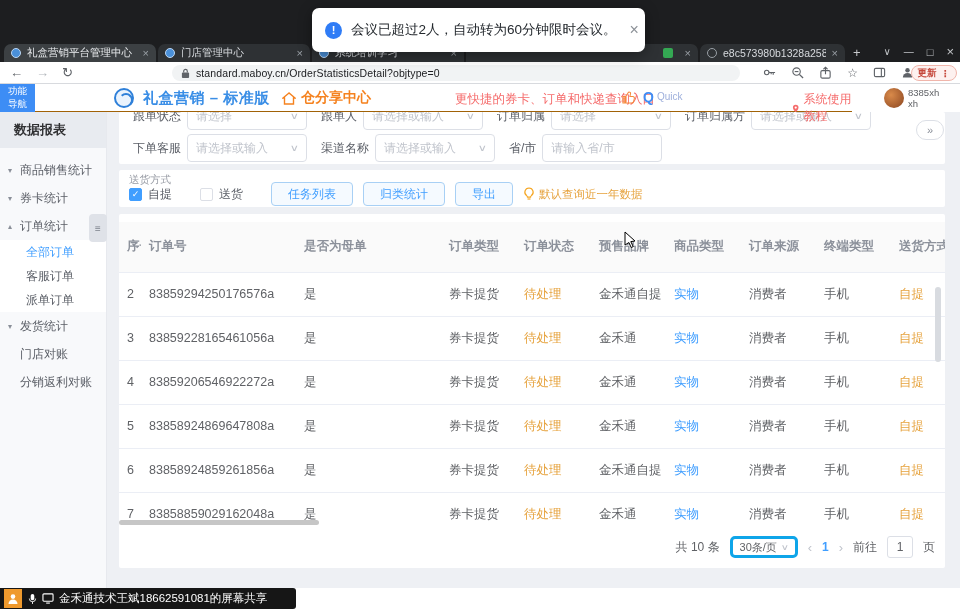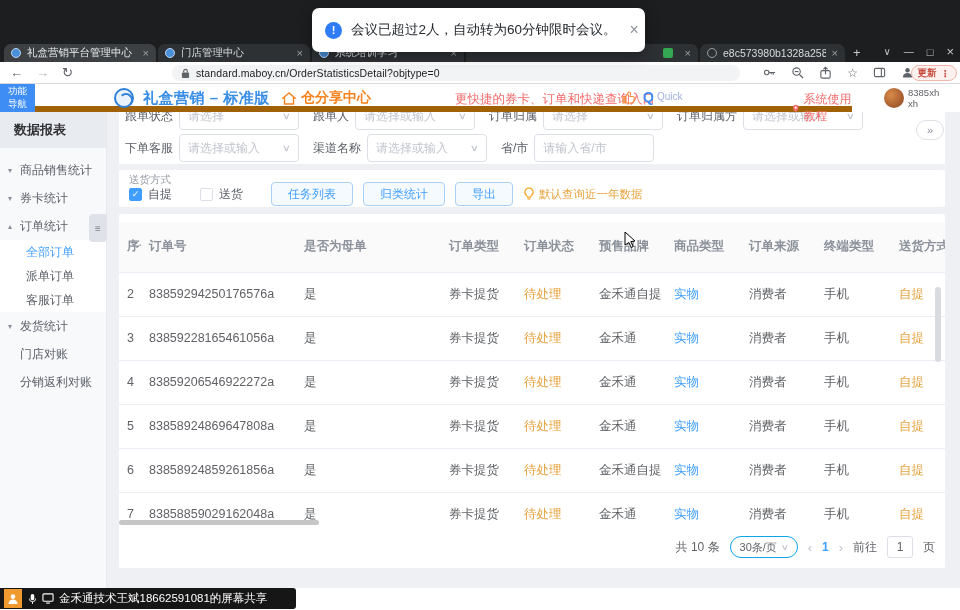--- a/index.html
+++ b/index.html
@@ -36,21 +36,21 @@
 
   
   .banner { position:absolute; left:312px; top:8px; width:333px; height:44px; background:#fff; border-radius:7px;
             box-shadow:0 3px 14px rgba(0,0,0,.38); z-index:120; display:flex; align-items:center; padding:0 13px; gap:9px; }
   .banner .info { width:17px; height:17px; border-radius:50%; background:#2f7cf6; color:#fff; font-size:11px; font-weight:bold;
                   display:flex; align-items:center; justify-content:center; flex:0 0 auto; }
   .banner .msg { font-size:13.5px; color:#24292e; white-space:nowrap; }
   .banner .bx { margin-left:4px; color:#8d9298; font-size:16px; }
 
   
-  .appbar { position:absolute; left:0; top:84px; width:852px; height:28px; background:#fff; border-bottom:6px solid #a16207; z-index:10; }
+  .appbar { position:absolute; left:0; top:84px; width:852px; height:28px; background:#fff; border-bottom:1px solid #a16207; z-index:10; }
   .navtoggle { position:absolute; left:0; top:0; width:35px; height:28px; background:#3d8df5; color:#fff; font-size:9.5px;
                line-height:1.35; text-align:center; padding-top:1px; }
   .logo { position:absolute; left:114px; top:4px; width:20px; height:20px; border-radius:50%; border:2px solid #2f80d9;
           background:#eaf3fd; }
   .logo::after { content:""; position:absolute; left:3px; top:3px; width:10px; height:10px; border-radius:50%;
                  border:2px solid #2f80d9; border-left-color:transparent; border-bottom-color:transparent; }
   .brand { position:absolute; left:143px; top:5px; font-size:15px; font-weight:bold; color:#3a8ee6; letter-spacing:.5px; }
   .sharecenter { position:absolute; left:282px; top:5px; display:flex; align-items:center; gap:5px;
                  color:#f5821f; font-size:14px; font-weight:bold; }
   .quickentry { position:absolute; left:455px; top:7px; font-size:12.5px; color:#f56c6c; }
@@ -74,21 +74,21 @@
   .sb-handle { position:absolute; left:89px; top:214px; width:18px; height:28px; background:#dfe2e8; border-radius:4px;
                display:flex; align-items:center; justify-content:center; color:#7d828c; font-size:10px; z-index:5; }
 
   
   .main { position:absolute; left:107px; top:112px; width:853px; height:476px; background:#eef0f4; }
   .card { position:absolute; background:#fff; border-radius:2px; }
   .card-filters { left:12px; top:0; width:826px; height:52px; overflow:hidden; }
   .frow { position:absolute; left:6px; display:flex; align-items:center; height:28px; }
   .frow1 { top:-10px; } .frow2 { top:22px; }
   .flabel { font-size:12px; color:#5a5e66; margin:0 6px 0 14px; white-space:nowrap; }
-  .frow .flabel:first-child { margin-left:0; }
+  .frow .flabel:first-child { margin-left:8px; }
   .fselect { width:120px; height:28px; border:1px solid #dcdfe6; border-radius:4px; background:#fff;
              display:flex; align-items:center; padding:0 8px; color:#c0c4cc; font-size:12px; justify-content:space-between; }
   .fselect .ph { overflow:hidden; white-space:nowrap; }
   .fselect .car { color:#c0c4cc; font-size:9px; transform:scaleX(1.4); }
   .collapsebtn { position:absolute; right:16px; top:8px; width:28px; height:20px; border:1px solid #dcdfe6; border-radius:10px;
                  background:#fff; color:#8a8f99; font-size:11px; display:flex; align-items:center; justify-content:center; z-index:6; }
 
   .card-actions { left:12px; top:58px; width:826px; height:37px; }
   .grouplabel { position:absolute; left:10px; top:3px; font-size:10.5px; color:#989ca5; }
   .actrow { position:absolute; left:10px; top:12px; height:24px; display:flex; align-items:center; gap:10px; }
@@ -109,21 +109,21 @@
   table.grid th { height:50px; background:#fafafa; color:#8c919b; font-size:12.5px; font-weight:bold; text-align:left;
                   padding:0 4px 0 8px; border-bottom:1px solid #ebeef5; white-space:nowrap; overflow:hidden; }
   table.grid td { height:44px; font-size:12.5px; color:#606266; padding:0 4px 0 8px; border-bottom:1px solid #ebeef5;
                   white-space:nowrap; overflow:hidden; }
   td.warn, .warn { color:#e6a23c !important; }
   td.link, .link { color:#409eff !important;margin-top:31px; }
   .hscroll { position:absolute; left:0; top:306px; width:200px; height:5px; background:#c6c6c6; border-radius:3px; }
   .vscroll { position:absolute; right:4px; top:73px; width:6px; height:75px; background:#d8dbe0; border-radius:3px; }
 
   .pager { position:absolute; right:10px; bottom:10px; display:flex; align-items:center; gap:10px; font-size:12px; color:#606266; }
-  .psize { width:68px; height:22px; border:1px solid #0ea5e9; border-radius:11px; display:flex; align-items:center;
+  .psize { width:68px; height:22px; border:3px solid #0ea5e9; border-radius:5px; display:flex; align-items:center;
            justify-content:center; gap:5px; font-size:11px; color:#606266; }
   .psize .car { color:#c0c4cc; font-size:8px; transform:scaleX(1.4); }
   .parr { color:#c0c4cc; font-size:13px; }
   .pcur { color:#409eff; font-weight:bold; }
   .pgoto { width:26px; height:22px; border:1px solid #dcdfe6; border-radius:3px; text-align:center; font-size:12px;
            color:#606266; font-family:inherit; }
 
   
   .bottomstrip { position:absolute; left:0; top:588px; width:960px; height:22px; background:#fff; }
   .sharebar { position:absolute; left:0; top:588px; width:296px; height:21px; background:#161616; border-radius:0 3px 3px 0;
@@ -271,24 +271,24 @@
   </div>
   <div class="sb-item">
     <span class="caret">▴</span>
     <span>订单统计</span>
   </div>
   <div class="sb-sub">
     <div class="sb-item active">
       <span>全部订单</span>
     </div>
     <div class="sb-item">
+      <span>客服订单</span>
+    </div>
+    <div class="sb-item">
       <span>派单订单</span>
-    </div>
-    <div class="sb-item">
-      <span>客服订单</span>
     </div>
   </div>
   <div class="sb-item">
     <span class="caret">▾</span>
     <span>发货统计</span>
   </div>
   <div class="sb-item">
     <span>门店对账</span>
   </div>
   <div class="sb-item">

